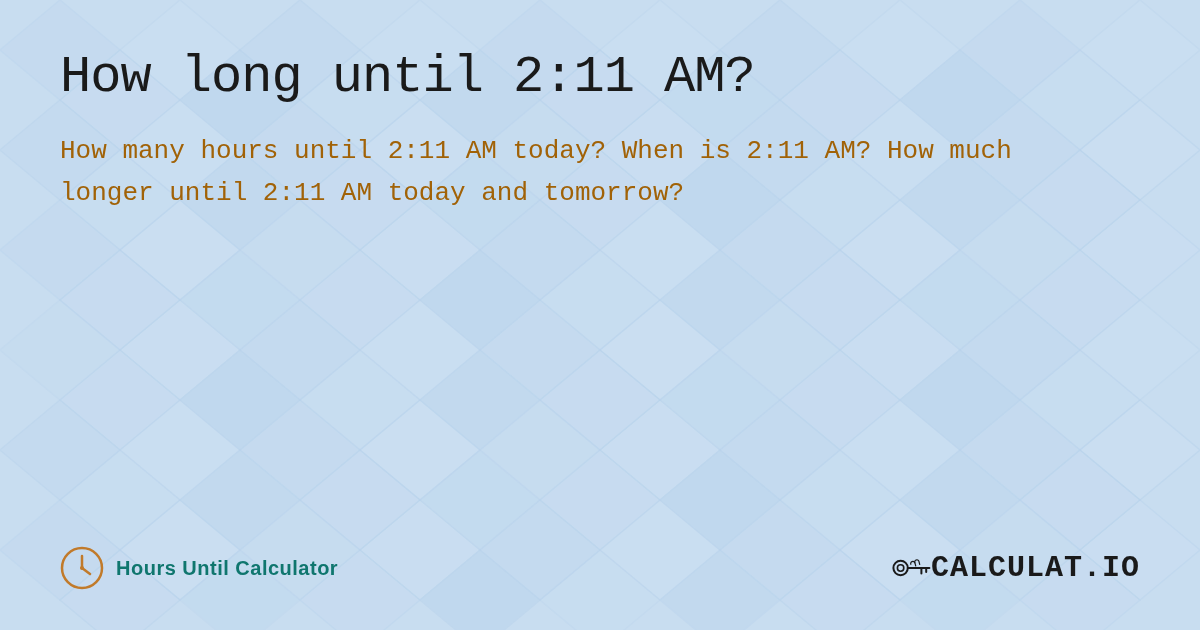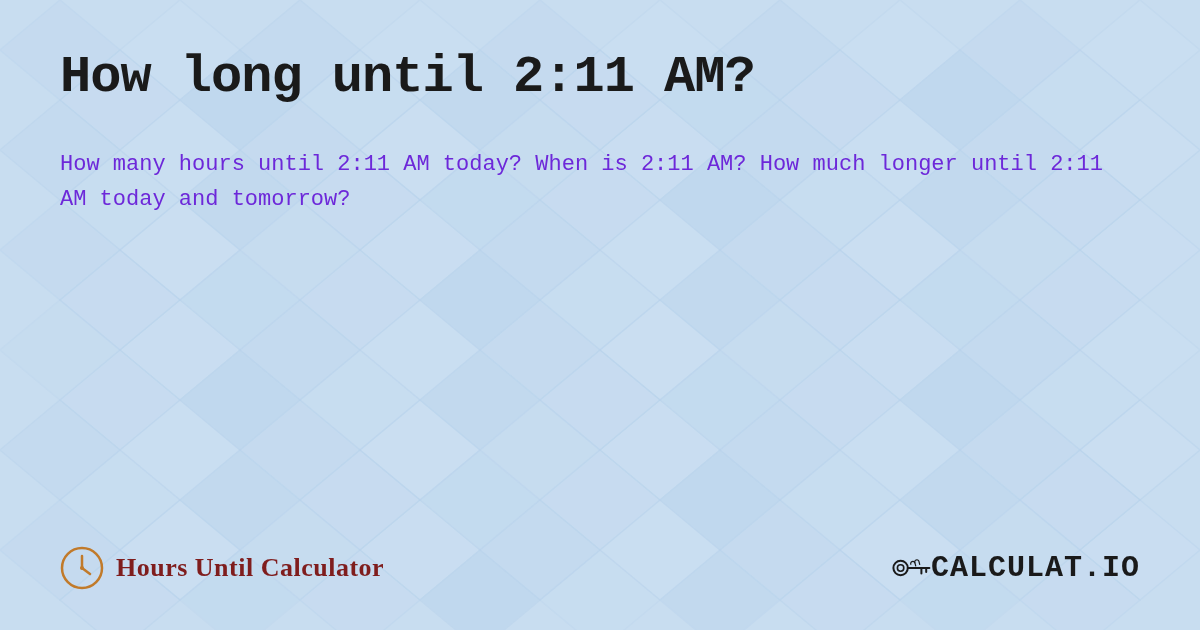--- a/index.html
+++ b/index.html
@@ -29,30 +29,30 @@
       position: relative;
       z-index: 1;
       padding: 48px 60px 40px 60px;
       height: 100%;
       display: flex;
       flex-direction: column;
     }
 
     .main-title {
       font-size: 52px;
-      font-weight: 700;
+      font-weight: 400;
       color: #1a1a1a;
       font-family: 'Courier New', Courier, monospace;
-      margin-bottom: 40px;
+      margin-bottom: 24px;
       letter-spacing: -1px;
     }
 
     .description {
-      font-size: 22px;
-      color: #6d28d9;
+      font-size: 26px;
+      color: #a16207;
       font-family: 'Courier New', Courier, monospace;
       line-height: 1.6;
       max-width: 1060px;
     }
 
     .footer {
       margin-top: auto;
       display: flex;
       align-items: center;
       justify-content: space-between;
@@ -64,24 +64,24 @@
       gap: 12px;
     }
 
     .clock-icon {
       width: 44px;
       height: 44px;
       flex-shrink: 0;
     }
 
     .footer-brand {
-      font-size: 26px;
+      font-size: 20px;
       font-weight: 700;
-      color: #7f1d1d;
-      font-family: Liberation Serif, serif;
+      color: #0f766e;
+      font-family: Liberation Sans, sans-serif;
       letter-spacing: 0.5px;
     }
 
     .footer-logo {
       display: flex;
       align-items: center;
     }
 
     .logo-icon {
       width: 40px;

